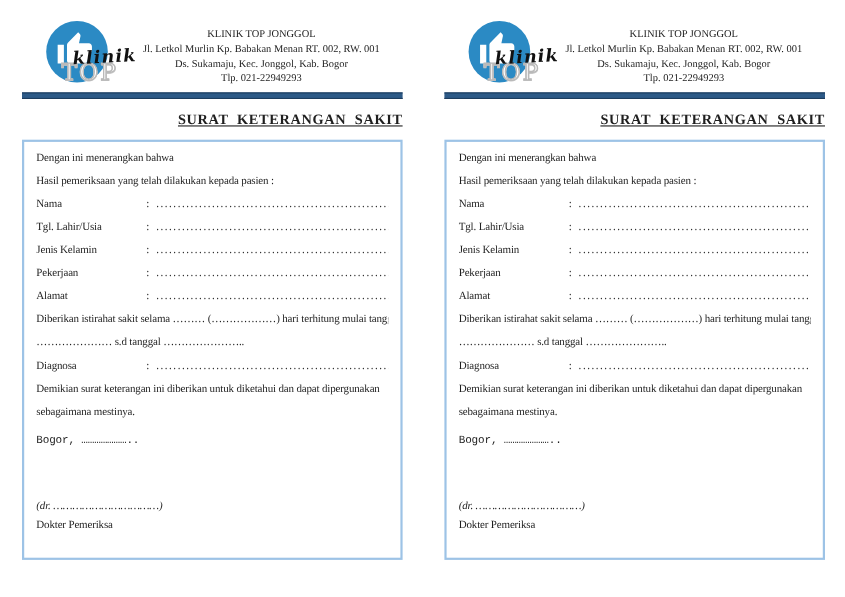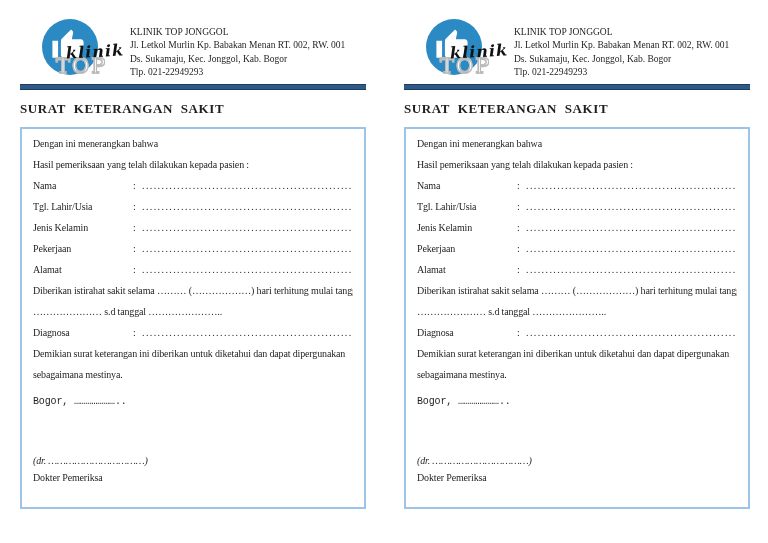--- a/index.html
+++ b/index.html
@@ -20,27 +20,27 @@
   .logo-circle{position:absolute;left:22px;top:5px;width:56px;height:56px;border-radius:50%;
                background:var(--logo-blue);}
   .logo-circle svg{position:absolute;left:9px;top:9px;}
   .logo-script{position:absolute;left:46px;top:28px;z-index:3;
                font-family:"DejaVu Serif",serif;font-style:italic;font-weight:bold;
                font-size:16px;letter-spacing:1px;color:#111;transform:rotate(-3deg);white-space:nowrap;}
   .logo-top{position:absolute;left:36px;top:40px;z-index:2;
             font-family:"DejaVu Serif",serif;font-weight:normal;font-size:21px;letter-spacing:2px;
             color:#ffffff;-webkit-text-stroke:1.2px #b9b9b9;
             text-shadow:0.6px 0.6px 0 #c8c8c8,-0.6px -0.6px 0 #c8c8c8,0.6px -0.6px 0 #c8c8c8,-0.6px 0.6px 0 #c8c8c8;}
-  .clinic-info{padding-top:12px;font-size:9.5px;line-height:1.42;white-space:nowrap;}
+  .clinic-info{padding-top:12px;font-size:9.5px;line-height:1.42;white-space:nowrap;text-align:center;}
 
   .rule{margin-top:4px;height:4px;background:var(--rule-blue);
         border-top:1px solid #1d3d5e;border-bottom:1px solid #1d3d5e;}
 
-  .title{margin-top:11px;text-align:left;font-weight:bold;font-size:13px;
-         letter-spacing:0.6px;word-spacing:4px;}
+  .title{margin-top:11px;text-align:right;font-weight:bold;font-size:13px;
+         letter-spacing:0.6px;word-spacing:4px;text-decoration:underline;}
 
   
   .box{margin-top:10px;border:2px solid var(--box-border-blue);height:382px;box-sizing:border-box;
        padding:5px 11px 8px;font-size:10px;letter-spacing:-0.15px;}
   .bline{display:flex;align-items:baseline;height:13px;margin-top:8px;overflow:hidden;white-space:nowrap;}
   .bline:first-child{margin-top:4px;}
   .flabel{width:100px;flex:none;}
   .fcolon{width:9px;flex:none;}
   .fdots{flex:1;overflow:hidden;white-space:nowrap;letter-spacing:1.4px;color:#2a2a2a;}
   .para{display:block;}

